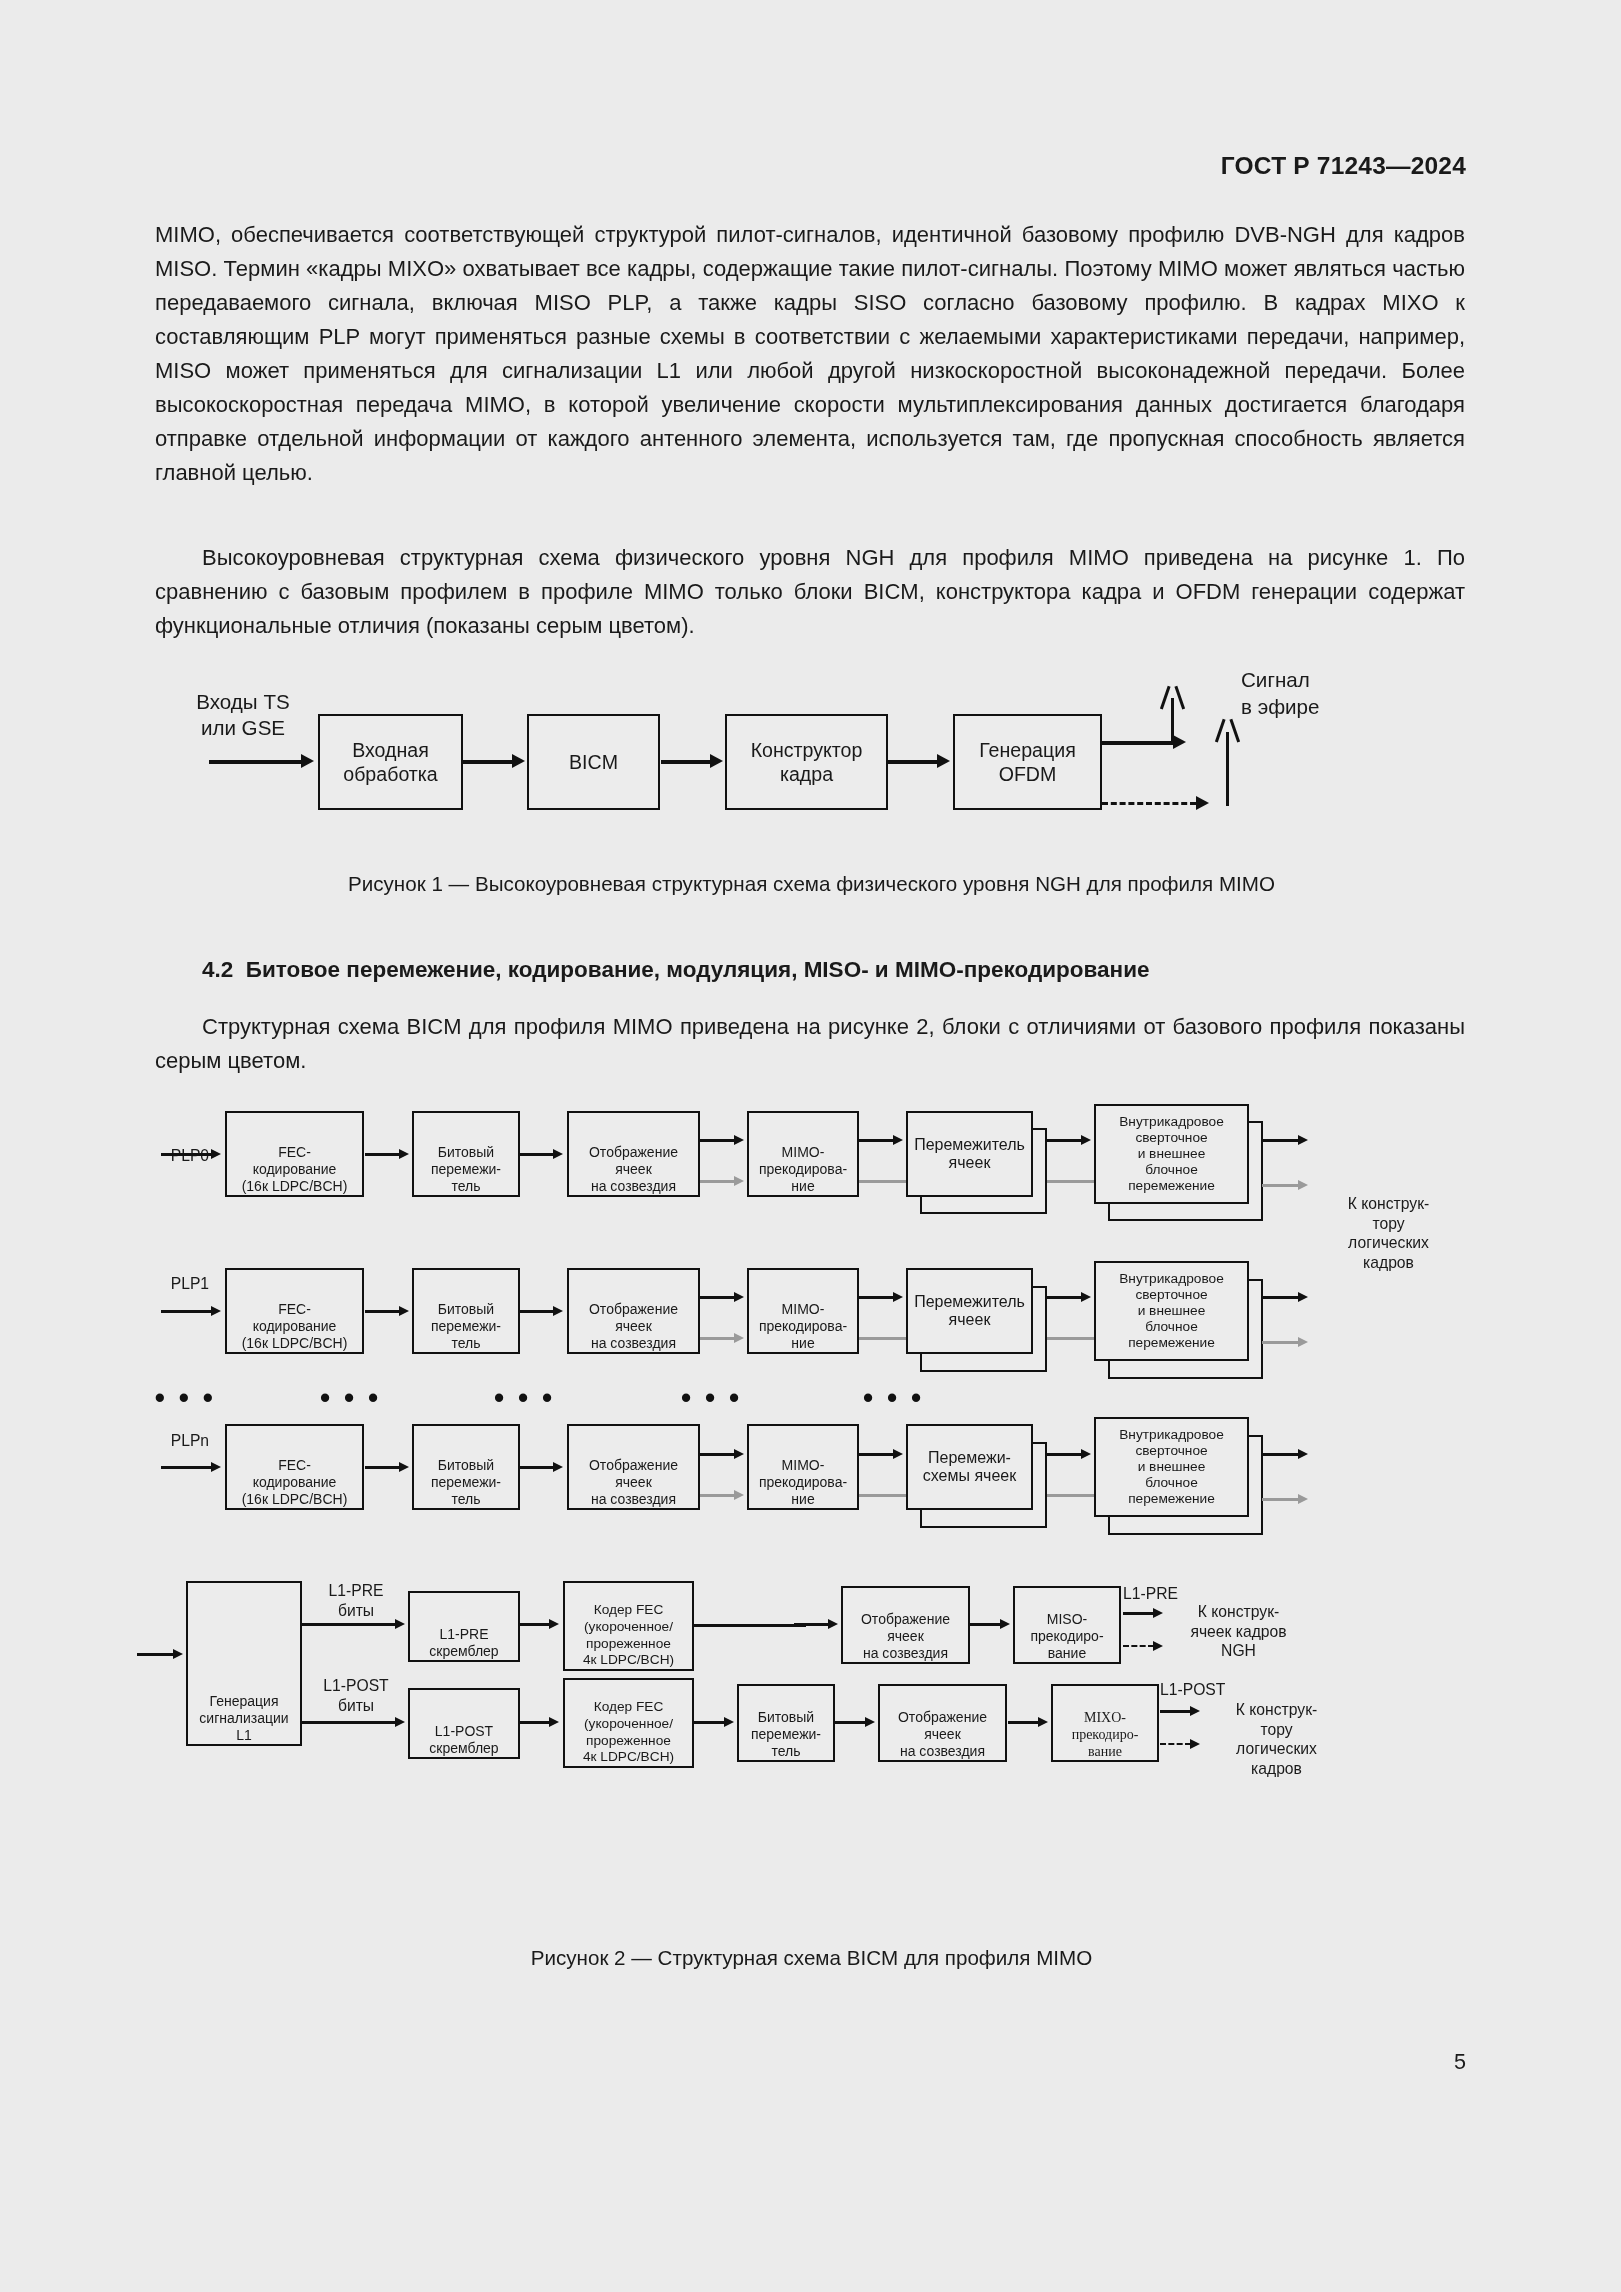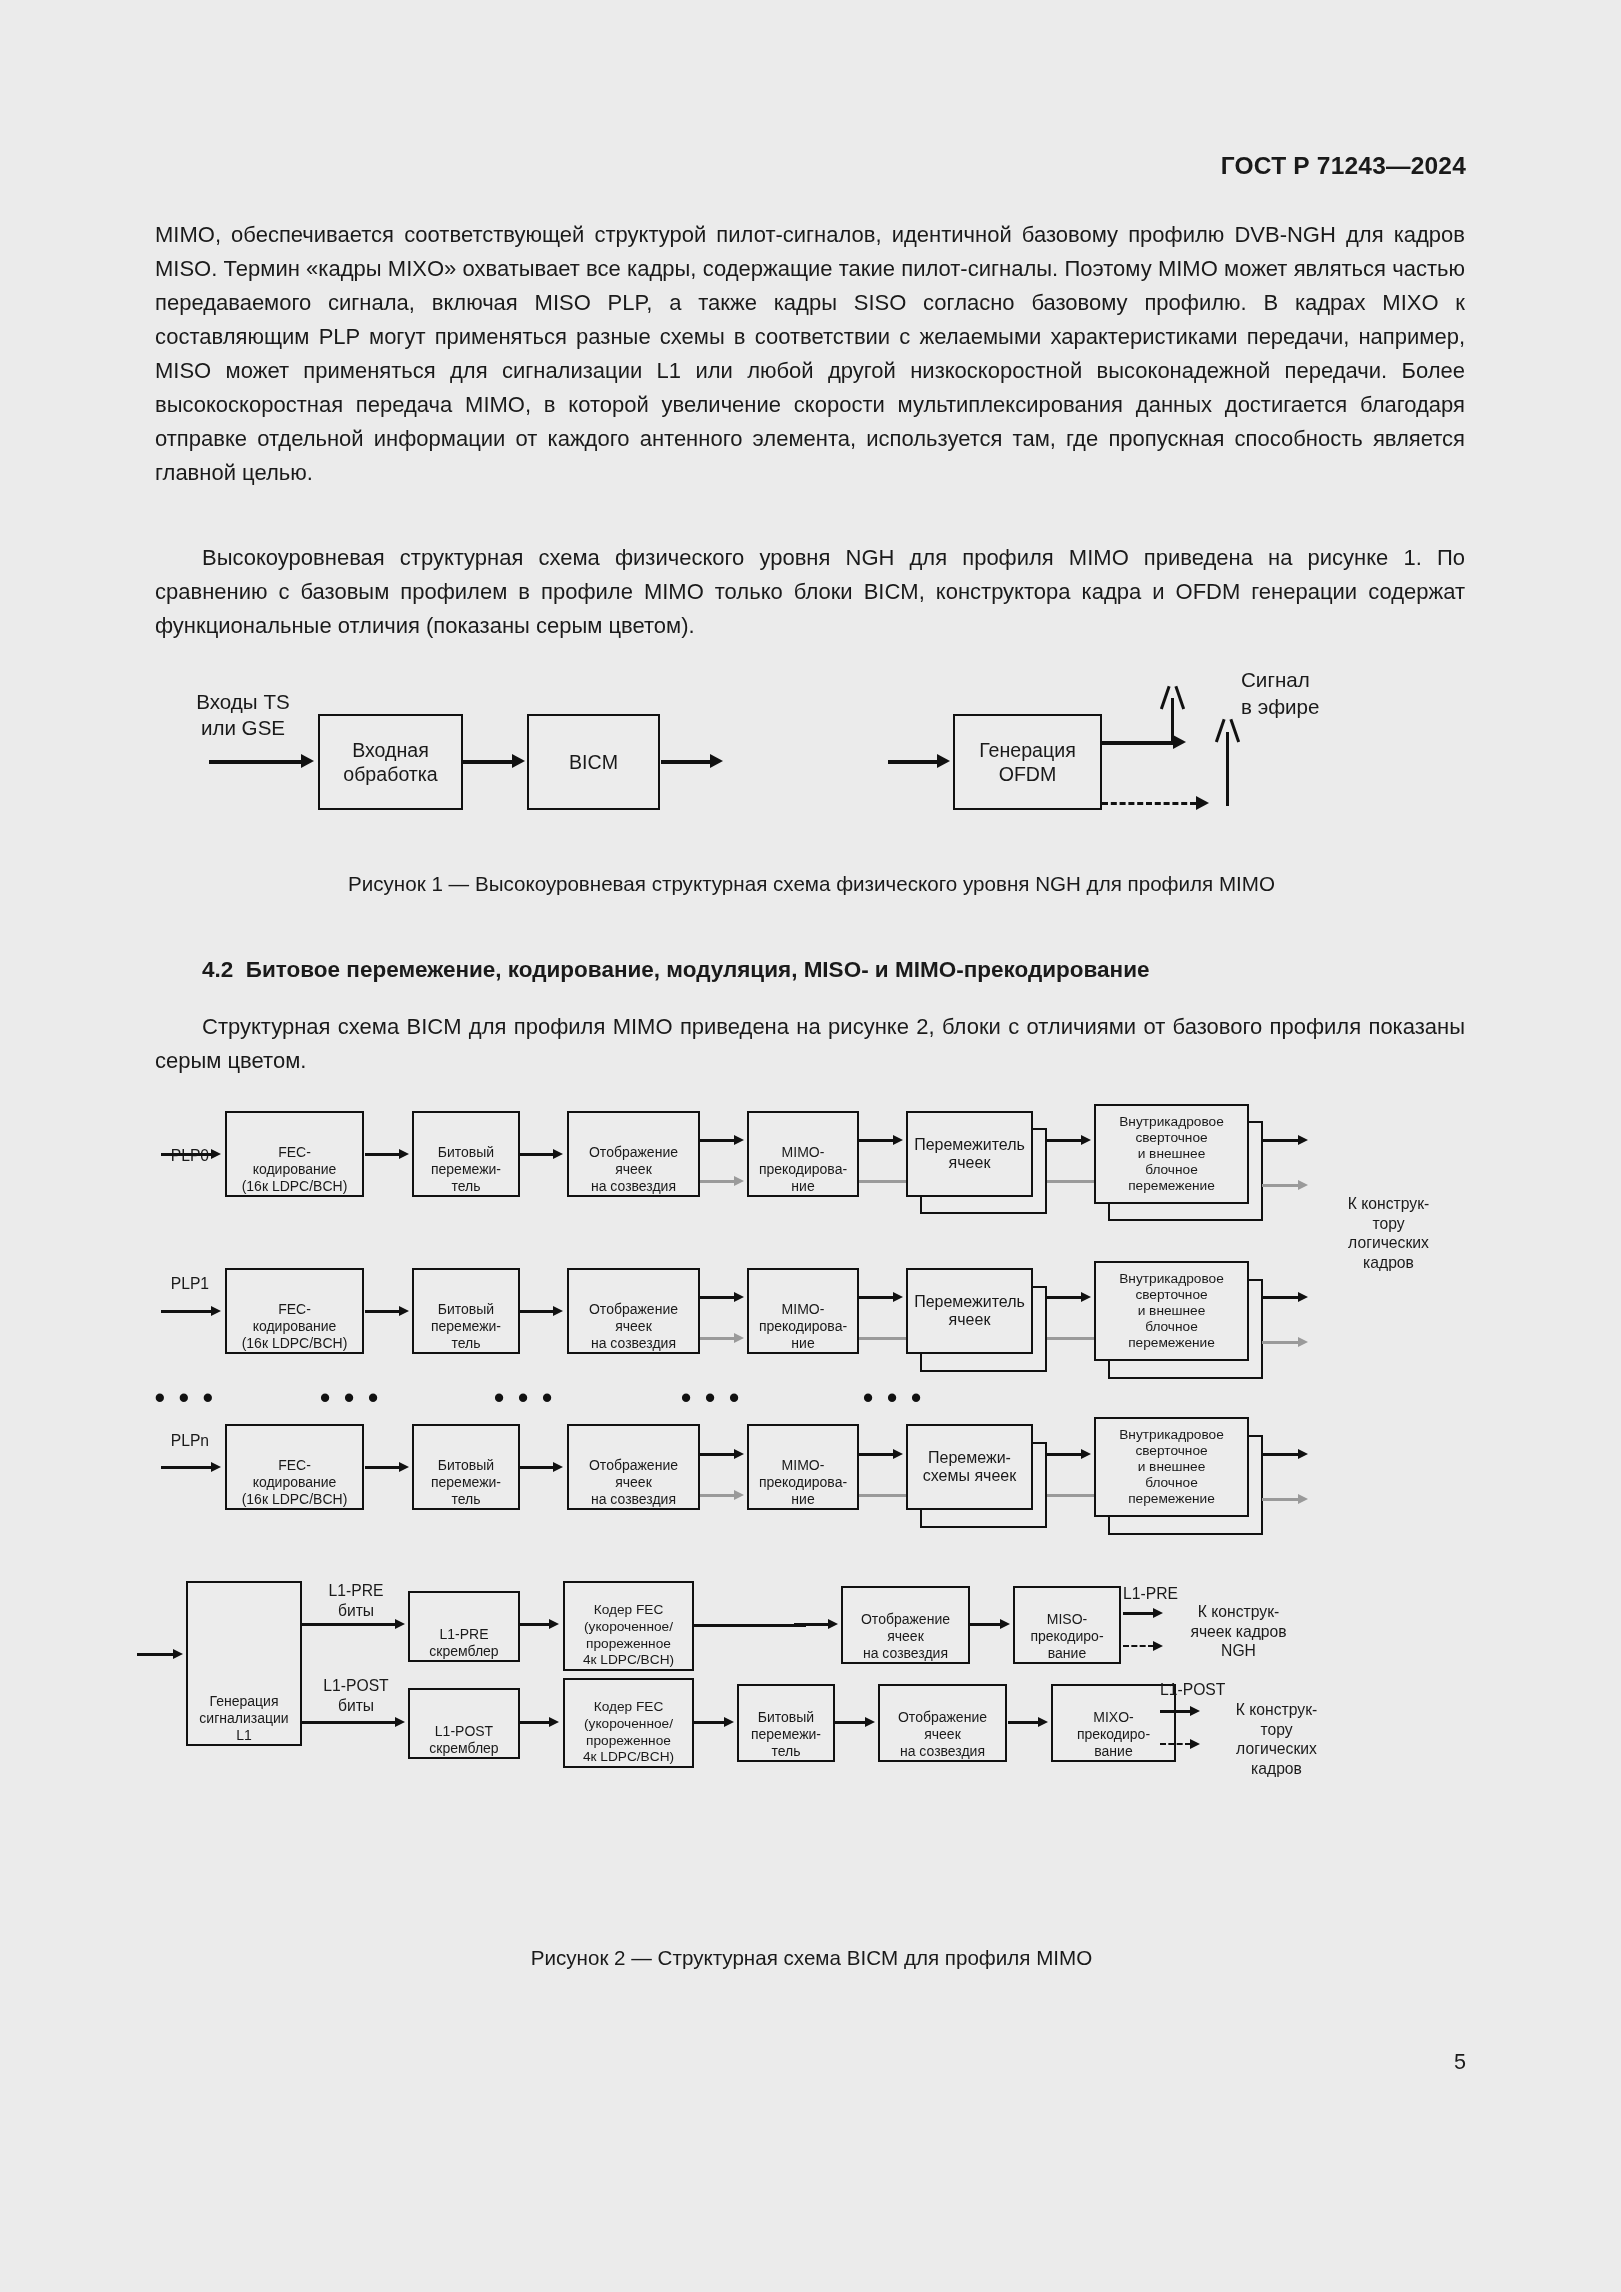--- a/index.html
+++ b/index.html
@@ -140,20 +140,26 @@
     <div class="bx" style="left:372px; top:47px; width:133px; height:96px;">
       <div>
         <div>BICM</div>
       </div>
     </div>
     <div class="arrow" style="left:506px; top:95px; width:65px;">
       <div class="shaft" style="width:51px;"></div>
         <div class="head" style="left:49px;"></div>
     </div>
 
+    <div class="bx" style="left:570px; top:47px; width:163px; height:96px;">
+      <div>
+        <div>Конструктор</div>
+        <div>кадра</div>
+      </div>
+    </div>
     <div class="arrow" style="left:733px; top:95px; width:65px;">
       <div class="shaft" style="width:51px;"></div>
         <div class="head" style="left:49px;"></div>
     </div>
 
     <div class="bx" style="left:798px; top:47px; width:149px; height:96px;">
       <div>
         <div>Генерация</div>
         <div>OFDM</div>
       </div>
@@ -627,21 +633,21 @@
         <div>Отображение</div>
         <div>ячеек</div>
         <div>на созвездия</div>
       </div>
     </div>
     <div class="arrow thin" style="left:861px; top:627px; width:43px;">
       <div class="shaft" style="width:31px;"></div>
         <div class="head" style="left:30px;"></div>
     </div>
 
-    <div class="bx sm" style="left:904px; top:588px; width:125px; height:78px;">
+    <div class="bx sm" style="left:904px; top:588px; width:108px; height:78px;font-family:Liberation Serif, serif;">
       <div>
         <div>MIXO-</div>
         <div>прекодиро-</div>
         <div>вание</div>
       </div>
     </div>
     <div class="lbl sm" style="left:1013px; top:584px; width:98px; text-align:left;">L1-POST</div>
     <div class="arrow thin" style="left:1013px; top:616px; width:43px;">
       <div class="shaft" style="width:31px;"></div>
         <div class="head" style="left:30px;"></div>

